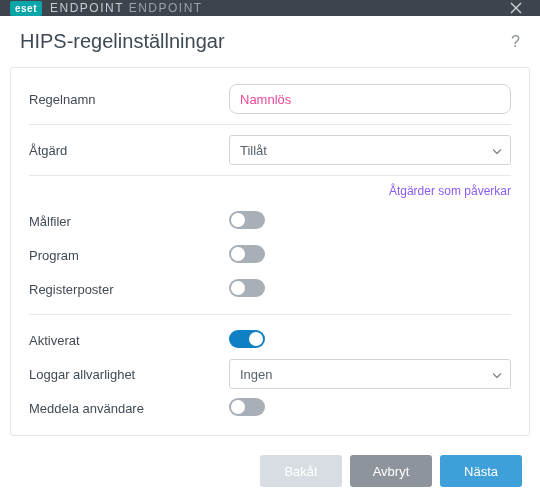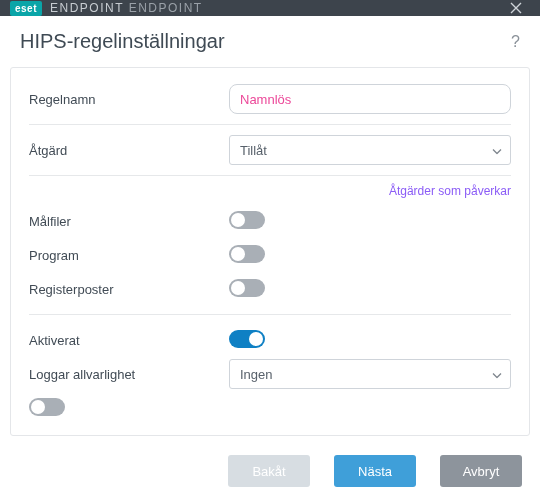--- a/index.html
+++ b/index.html
@@ -145,21 +145,21 @@
   .toggle.on .knob { right: 2px; }
   .footer {
     position: absolute;
     bottom: 0;
     left: 0;
     right: 0;
     height: 58px;
     display: flex;
     align-items: center;
     justify-content: flex-end;
-    gap: 24px;
+    gap: 8px;
     padding: 0 18px;
   }
   .btn {
     min-width: 82px;
     height: 32px;
     border-radius: 3px;
     border: none;
     font-size: 13px;
     font-family: inherit;
     cursor: pointer;
@@ -258,24 +258,25 @@
         <span class="chevron">
           <svg width="10" height="6" viewBox="0 0 10 6">
               <path d="M1 1 L5 5 L9 1" stroke="currentColor" stroke-width="1.3" fill="none"></path>
             </svg>
         </span>
       </div>
     </div>
   </div>
 
   <div class="row">
+    <div class="label">Meddela användare</div>
     <div class="control">
       <span class="toggle off"><span class="knob"></span></span>
     </div>
   </div>
 
 </div>
 
 <div class="footer">
   <button class="btn disabled">Bakåt</button>
+  <button class="btn secondary">Avbryt</button>
   <button class="btn primary">Nästa</button>
-  <button class="btn secondary">Avbryt</button>
 </div>
 
 </body></html>

